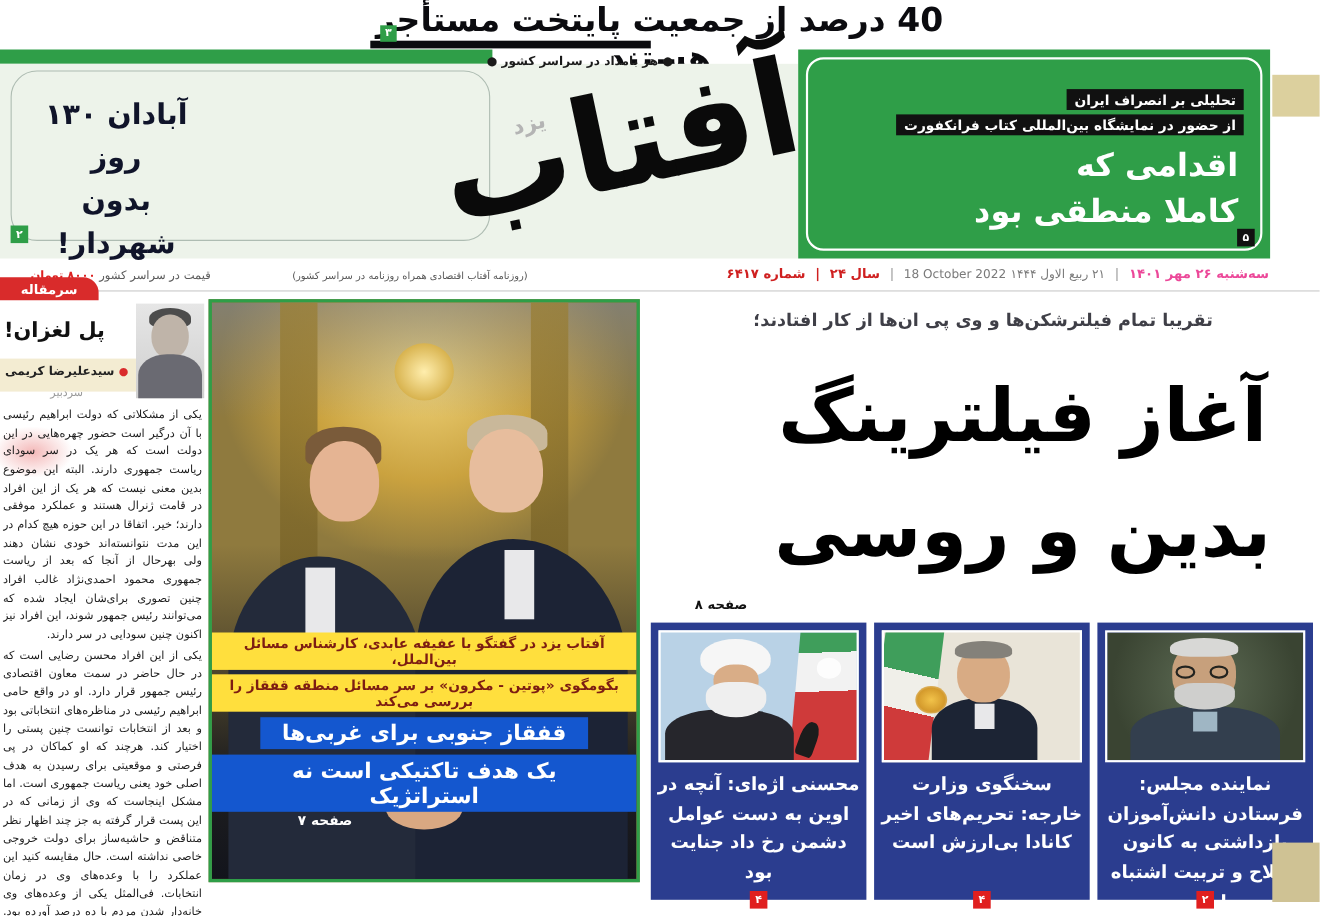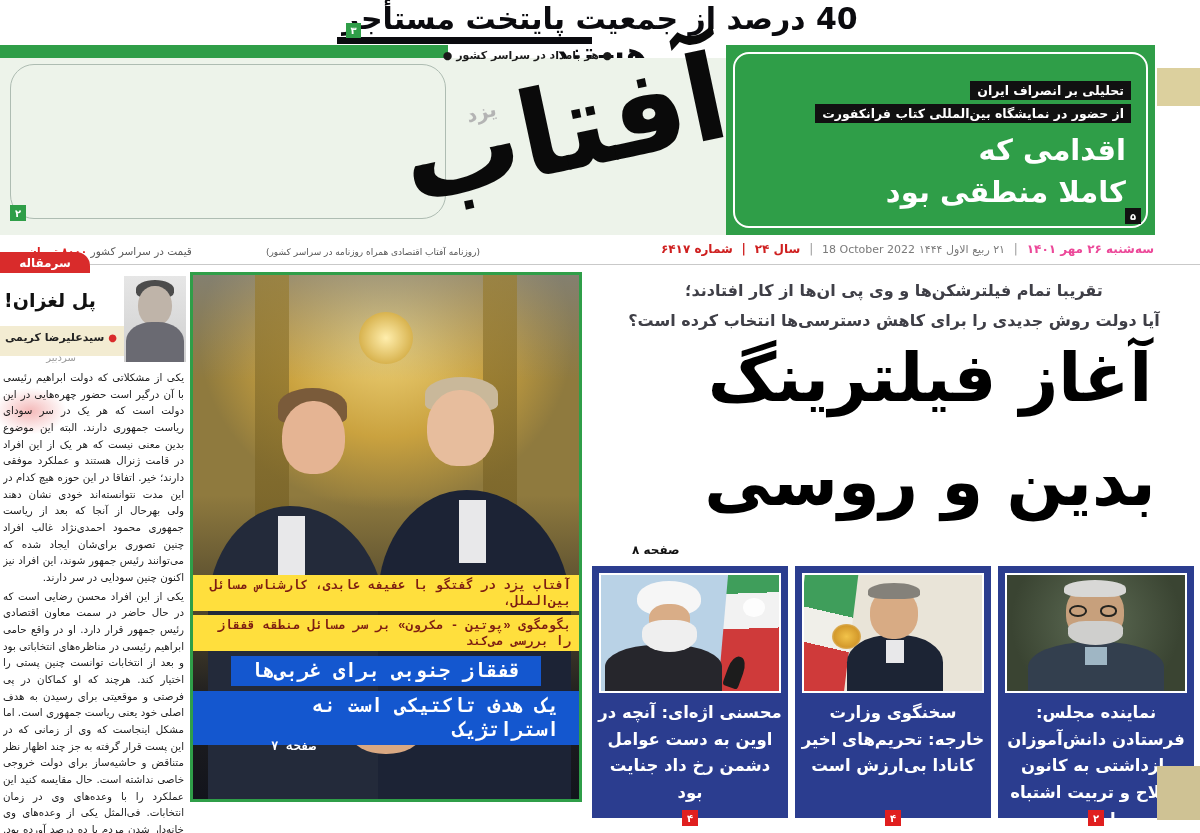--- a/index.html
+++ b/index.html
@@ -93,21 +93,21 @@
       radial-gradient(ellipse 62% 42% at 50% 12%, #f0d47a 0%, #caa23f 45%, rgba(0,0,0,0) 78%); }
   .pm-pillar { position:absolute; top:0; width:9%; height:56%; background:linear-gradient(#9a7f35,#6e5a22); opacity:.75; }
   .pm-ornament { position:absolute; left:43%; top:7%; width:14%; height:10%;
     background:radial-gradient(#ffeead,#d8b34f 70%, rgba(0,0,0,0)); border-radius:50%; }
   .fig-body { position:absolute; border-radius:46% 54% 0 0 / 34% 38% 0 0; }
   .fig-head { position:absolute; border-radius:48% 48% 44% 44%; }
   .fig-hair { position:absolute; border-radius:50% 50% 20% 20%; }
   .pm-shirt { position:absolute; background:#e8e8ea; }
   .pm-hand { position:absolute; left:41%; top:84%; width:18%; height:7.5%;
     background:#d9a882; border-radius:50%; }
-  .pm-caption { position:absolute; left:0; top:300px; width:100%; text-align:right;font-family:Liberation Mono, monospace; }
+  .pm-caption { position:absolute; left:0; top:300px; width:100%; text-align:center; }
   .cap-yellow { display:table; margin:0 auto 4px; background:#ffdf3d; color:#7d1d12;
     font-size:12.5px; font-weight:bold; padding:2px 8px; }
   .cap-blue { display:table; margin:5px auto 0; background:#1457cf; color:#fff;
     font-size:19.5px; font-weight:bold; padding:3px 20px; }
   .cap-page { position:absolute; left:78px; top:163px; color:#fff; font-size:12.5px; font-weight:bold; }
 
   
   .lead-kicker { position:absolute; left:588px; top:276px; width:612px; text-align:center;
     font-size:16px; font-weight:bold; color:#3f3f47; line-height:1.85; direction:rtl; }
   .lead-headline { position:absolute; left:624px; top:327px; width:612px; text-align:center;
@@ -157,20 +157,24 @@
 
 <div class="page">
 
   <div class="top-headline">40 درصد از جمعیت پایتخت مستأجر هستند</div>
   <div class="kashida-bar"></div>
   <div class="badge badge-green top-badge">۳</div>
 
   <div class="green-strip"></div>
   <div class="light-panel"></div>
   <div class="abadan-frame"></div>
+  <div class="abadan-title">
+    <div>آبادان ۱۳۰ روز</div>
+    <div>بدون شهردار!</div>
+  </div>
   <div class="badge badge-green abadan-badge">۲</div>
 
   <div class="tagline">● هر بامداد در سراسر کشور ●</div>
   <div class="logo">
     <div class="logo-word">آفتاب</div>
     <div class="logo-stamp">یزد</div>
   </div>
 
   <div class="green-box">
     <div class="green-box-inner"></div>
@@ -241,21 +245,20 @@
       <span class="cap-yellow">آفتاب یزد در گفتگو با عفیفه عابدی، کارشناس مسائل بین‌الملل،</span>
       <span class="cap-yellow">بگومگوی «پوتین - مکرون» بر سر مسائل منطقه قفقاز را بررسی می‌کند</span>
       <span class="cap-blue">قفقاز جنوبی برای غربی‌ها</span>
       <span class="cap-blue">یک هدف تاکتیکی است نه استراتژیک</span>
       <span class="cap-page">صفحه ۷</span>
     </div>
   </div>
 
   <div class="lead-kicker">
     <div>تقریبا تمام فیلترشکن‌ها و وی پی ان‌ها از کار افتادند؛</div>
-    <div>آیا دولت روش جدیدی را برای کاهش دسترسی‌ها انتخاب کرده است؟</div>
   </div>
   <div class="lead-headline">
     <div>آغاز فیلترینگ</div>
     <div>بدین و روسی</div>
   </div>
   <div class="lead-page">صفحه ۸</div>
 
   <div class="story-box" style="left:592px;">
     <div class="sb-photo ph1">
       <div class="flag"></div>

